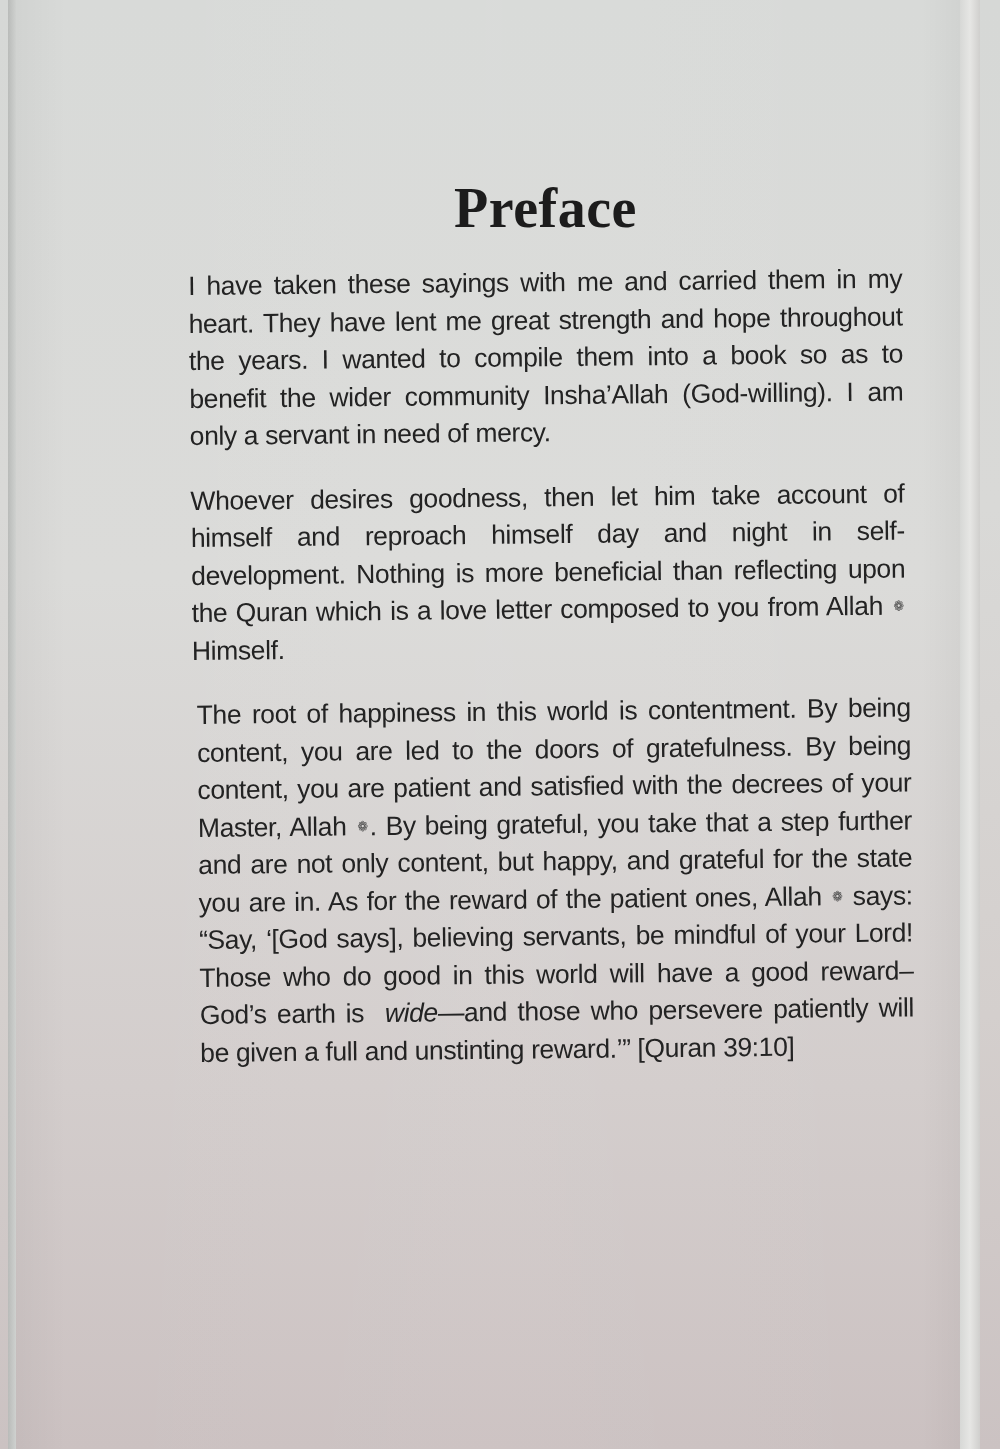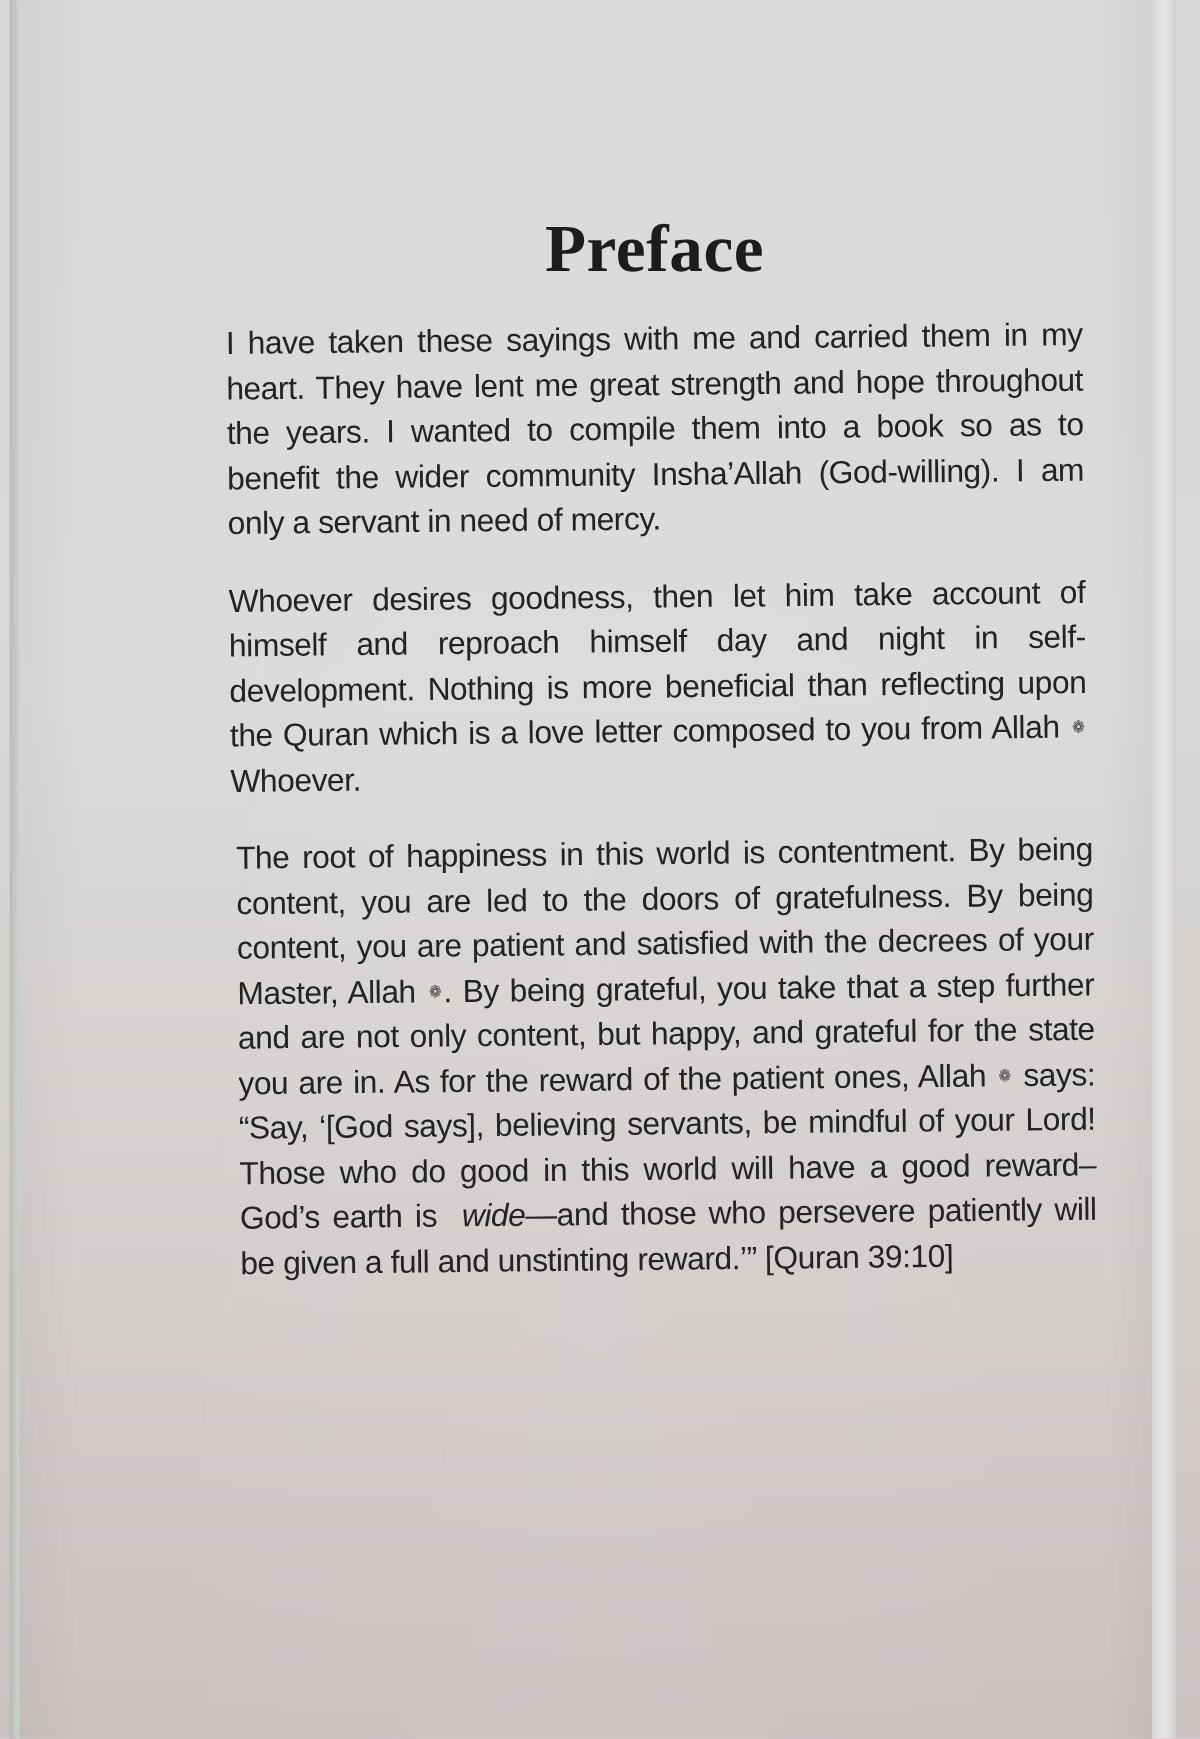--- a/index.html
+++ b/index.html
@@ -88,18 +88,18 @@
   <h1 class="title">Preface</h1>
 
   <div class="body-text">
     <p class="para p1">
       <span>I have taken these sayings with me and carried them in my heart. They have lent me great strength and hope throughout the years. I wanted to compile them into a book so as to benefit the wider community Insha’Allah (God-willing). I am only a servant in need of mercy.</span>
     </p>
 
     <p class="para p2">
       <span>Whoever desires goodness, then let him take account of himself and reproach himself day and night in self-development. Nothing is more beneficial than reflecting upon the Quran which is a love letter composed to you from Allah</span>
       <span class="honorific">❁</span>
-      <span>Whoever.</span>
+      <span>Himself.</span>
     </p>
 
     <p class="para p3"><span>The root of happiness in this world is contentment. By being content, you are led to the doors of gratefulness. By being content, you are patient and satisfied with the decrees of your Master, Allah</span> <span class="honorific">❁</span><span>. By being grateful, you take that a step further and are not only content, but happy, and grateful for the state you are in. As for the reward of the patient ones, Allah</span> <span class="honorific">❁</span> <span>says: “Say, ‘[God says], believing servants, be mindful of your Lord! Those who do good in this world will have a good reward– God’s earth is</span>&nbsp; <em>wide</em><span>—and those who persevere patiently will be given a full and unstinting reward.’” [Quran 39:10]</span></p>
   </div>
 </div>
 
 </body></html>

